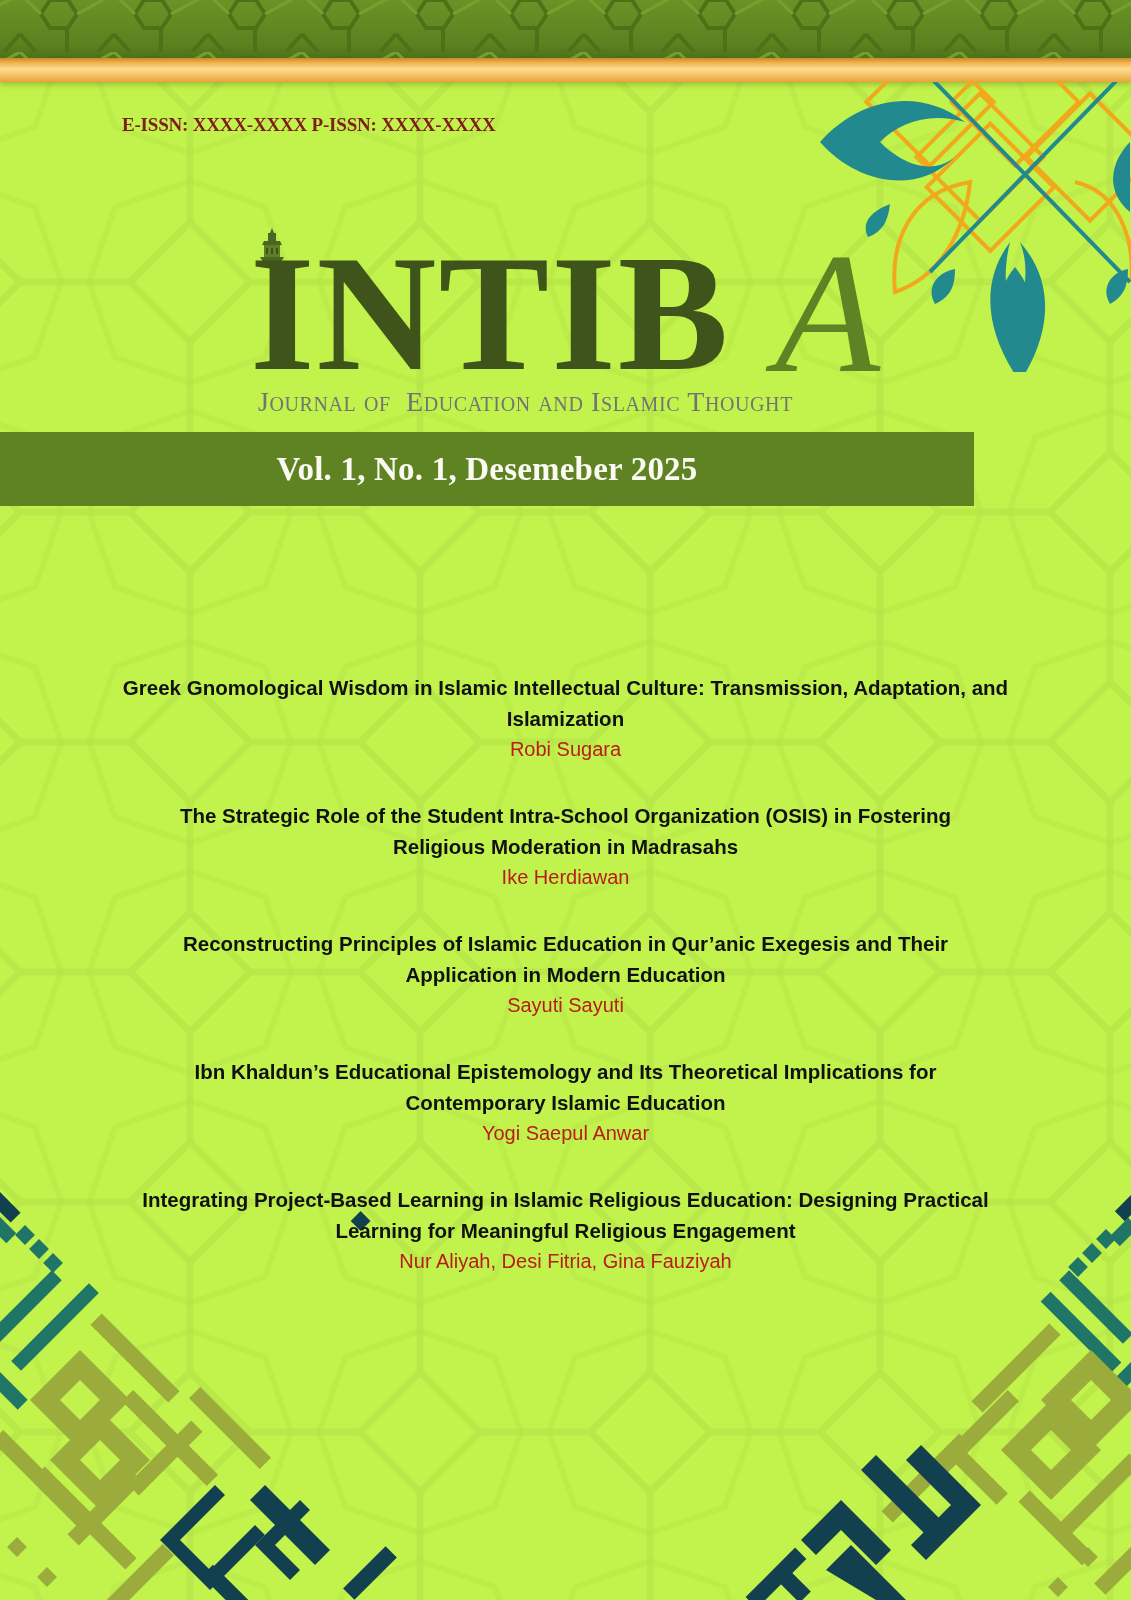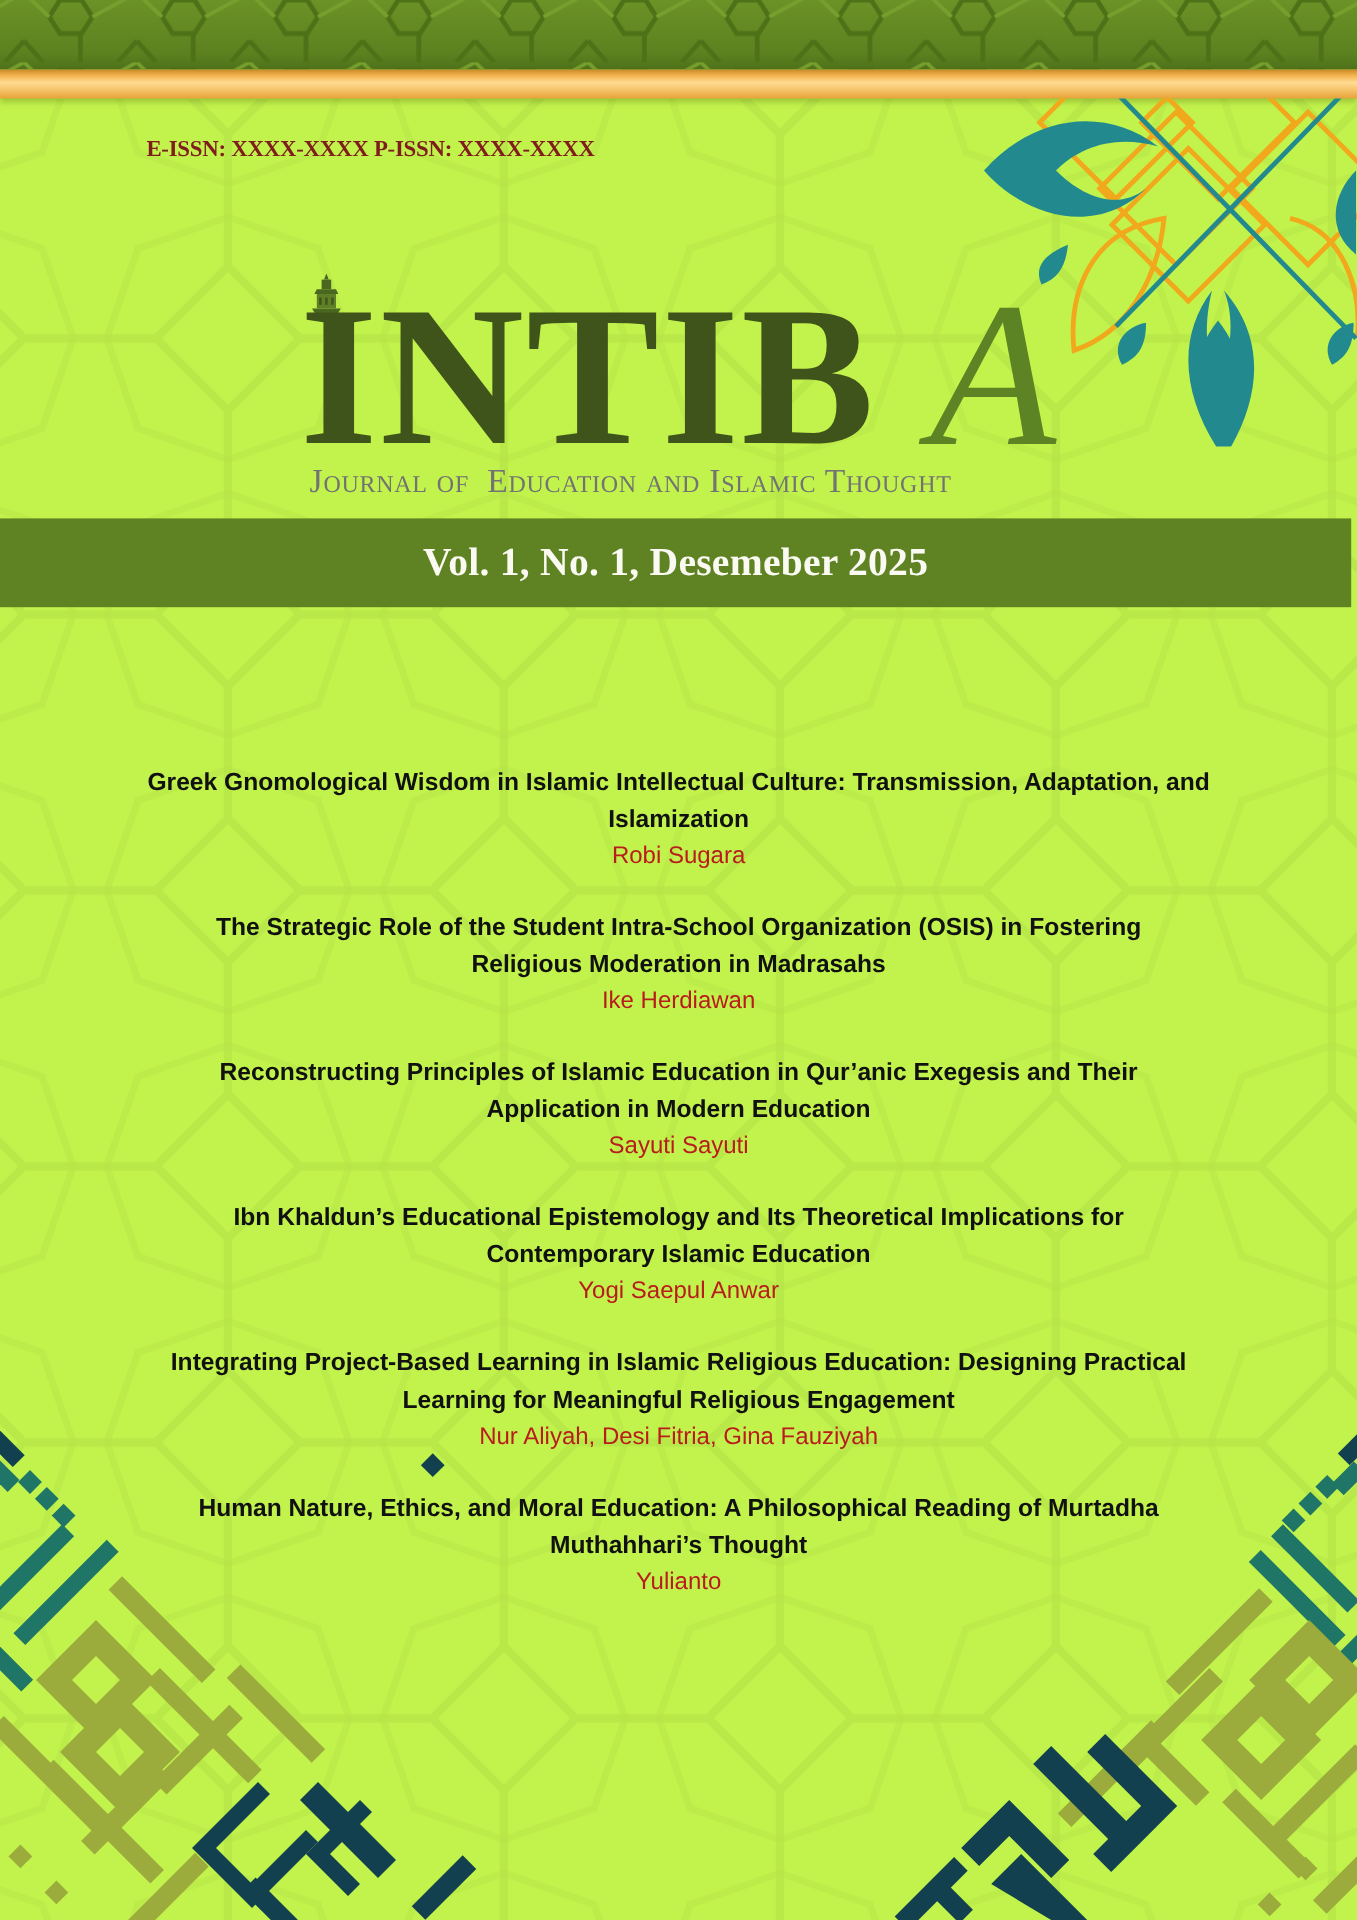--- a/index.html
+++ b/index.html
@@ -15,25 +15,25 @@
   .issn { position: absolute; left: 122px; top: 114px; z-index: 3; font-family: "Liberation Serif", serif; font-weight: bold; font-size: 19px; color: #7f1d1d; letter-spacing: -0.2px; }
 
   .ornament { position: absolute; left: 790px; top: 82px; width: 341px; height: 290px; z-index: 2; }
 
   .logo { position: absolute; left: 250px; top: 228px; width: 660px; height: 200px; z-index: 3; }
   .logo-word { position: absolute; left: 0; top: 0; font-family: "Liberation Serif", serif; font-weight: bold; font-size: 166px; line-height: 170px; color: #3f541a; letter-spacing: 2px; }
   .logo-a { position: absolute; left: 525px; top: 0; font-family: "Liberation Serif", serif; font-style: italic; font-size: 172px; line-height: 170px; color: #5d8424; }
   .logo-sub { position: absolute; left: 8px; top: 158px; font-family: "Liberation Serif", serif; font-size: 28px; color: #737373; letter-spacing: 0.6px; font-variant: small-caps; white-space: pre; }
   .minaret { position: absolute; left: 8px; top: 0px; width: 28px; height: 44px; }
 
-  .vol-band { position: absolute; left: 0; top: 432px; width: 1126px; height: 74px; background: #5f8323; z-index: 3; display: flex; align-items: center; justify-content: center; }
+  .vol-band { position: absolute; left: 0; top: 432px; width: 974px; height: 74px; background: #5f8323; z-index: 3; display: flex; align-items: center; justify-content: center; }
   .vol-text { font-family: "Liberation Serif", serif; font-weight: bold; font-size: 33px; color: #fafaf2; letter-spacing: 0.2px; }
 
   .articles { position: absolute; left: 120px; top: 636px; width: 891px; z-index: 3; text-align: center; }
-  .article { margin-bottom: 29px; }
+  .article { margin-bottom: 29px; margin-top: 36px; }
   .article-title { font-family: "Liberation Sans", sans-serif; font-weight: bold; font-size: 20.5px; line-height: 31px; color: #111; }
   .article-author { font-family: "Liberation Sans", sans-serif; font-size: 20px; line-height: 30px; color: #b91c1c; }
   .w-narrow { padding: 0 30px; }
 
   .corner { position: absolute; bottom: 0; width: 420px; height: 430px; z-index: 1; }
   .corner-left { left: 0; }
   .corner-right { right: 0; }
 </style>
 </head>
 <body>
@@ -120,24 +120,20 @@
     <div class="article-title">Reconstructing Principles of Islamic Education in Qur’anic Exegesis and Their Application in Modern Education</div>
     <div class="article-author">Sayuti Sayuti</div>
   </div>
   <div class="article w-narrow">
     <div class="article-title">Ibn Khaldun’s Educational Epistemology and Its Theoretical Implications for Contemporary Islamic Education</div>
     <div class="article-author">Yogi Saepul Anwar</div>
   </div>
   <div class="article">
     <div class="article-title">Integrating Project-Based Learning in Islamic Religious Education: Designing Practical Learning for Meaningful Religious Engagement</div>
     <div class="article-author">Nur Aliyah, Desi Fitria, Gina Fauziyah</div>
-  </div>
-  <div class="article">
-    <div class="article-title">Human Nature, Ethics, and Moral Education: A Philosophical Reading of Murtadha Muthahhari’s Thought</div>
-    <div class="article-author">Yulianto</div>
   </div>
 </div>
 
 <svg class="corner corner-left" viewBox="0 0 420 430">
   <g transform="rotate(45 0 430)">
     <g fill="#12404f">
       <rect x="0" y="0" width="14" height="14" transform="translate(-20 -100)"></rect>
     </g>
   </g>
   <g fill="#1f7566">

